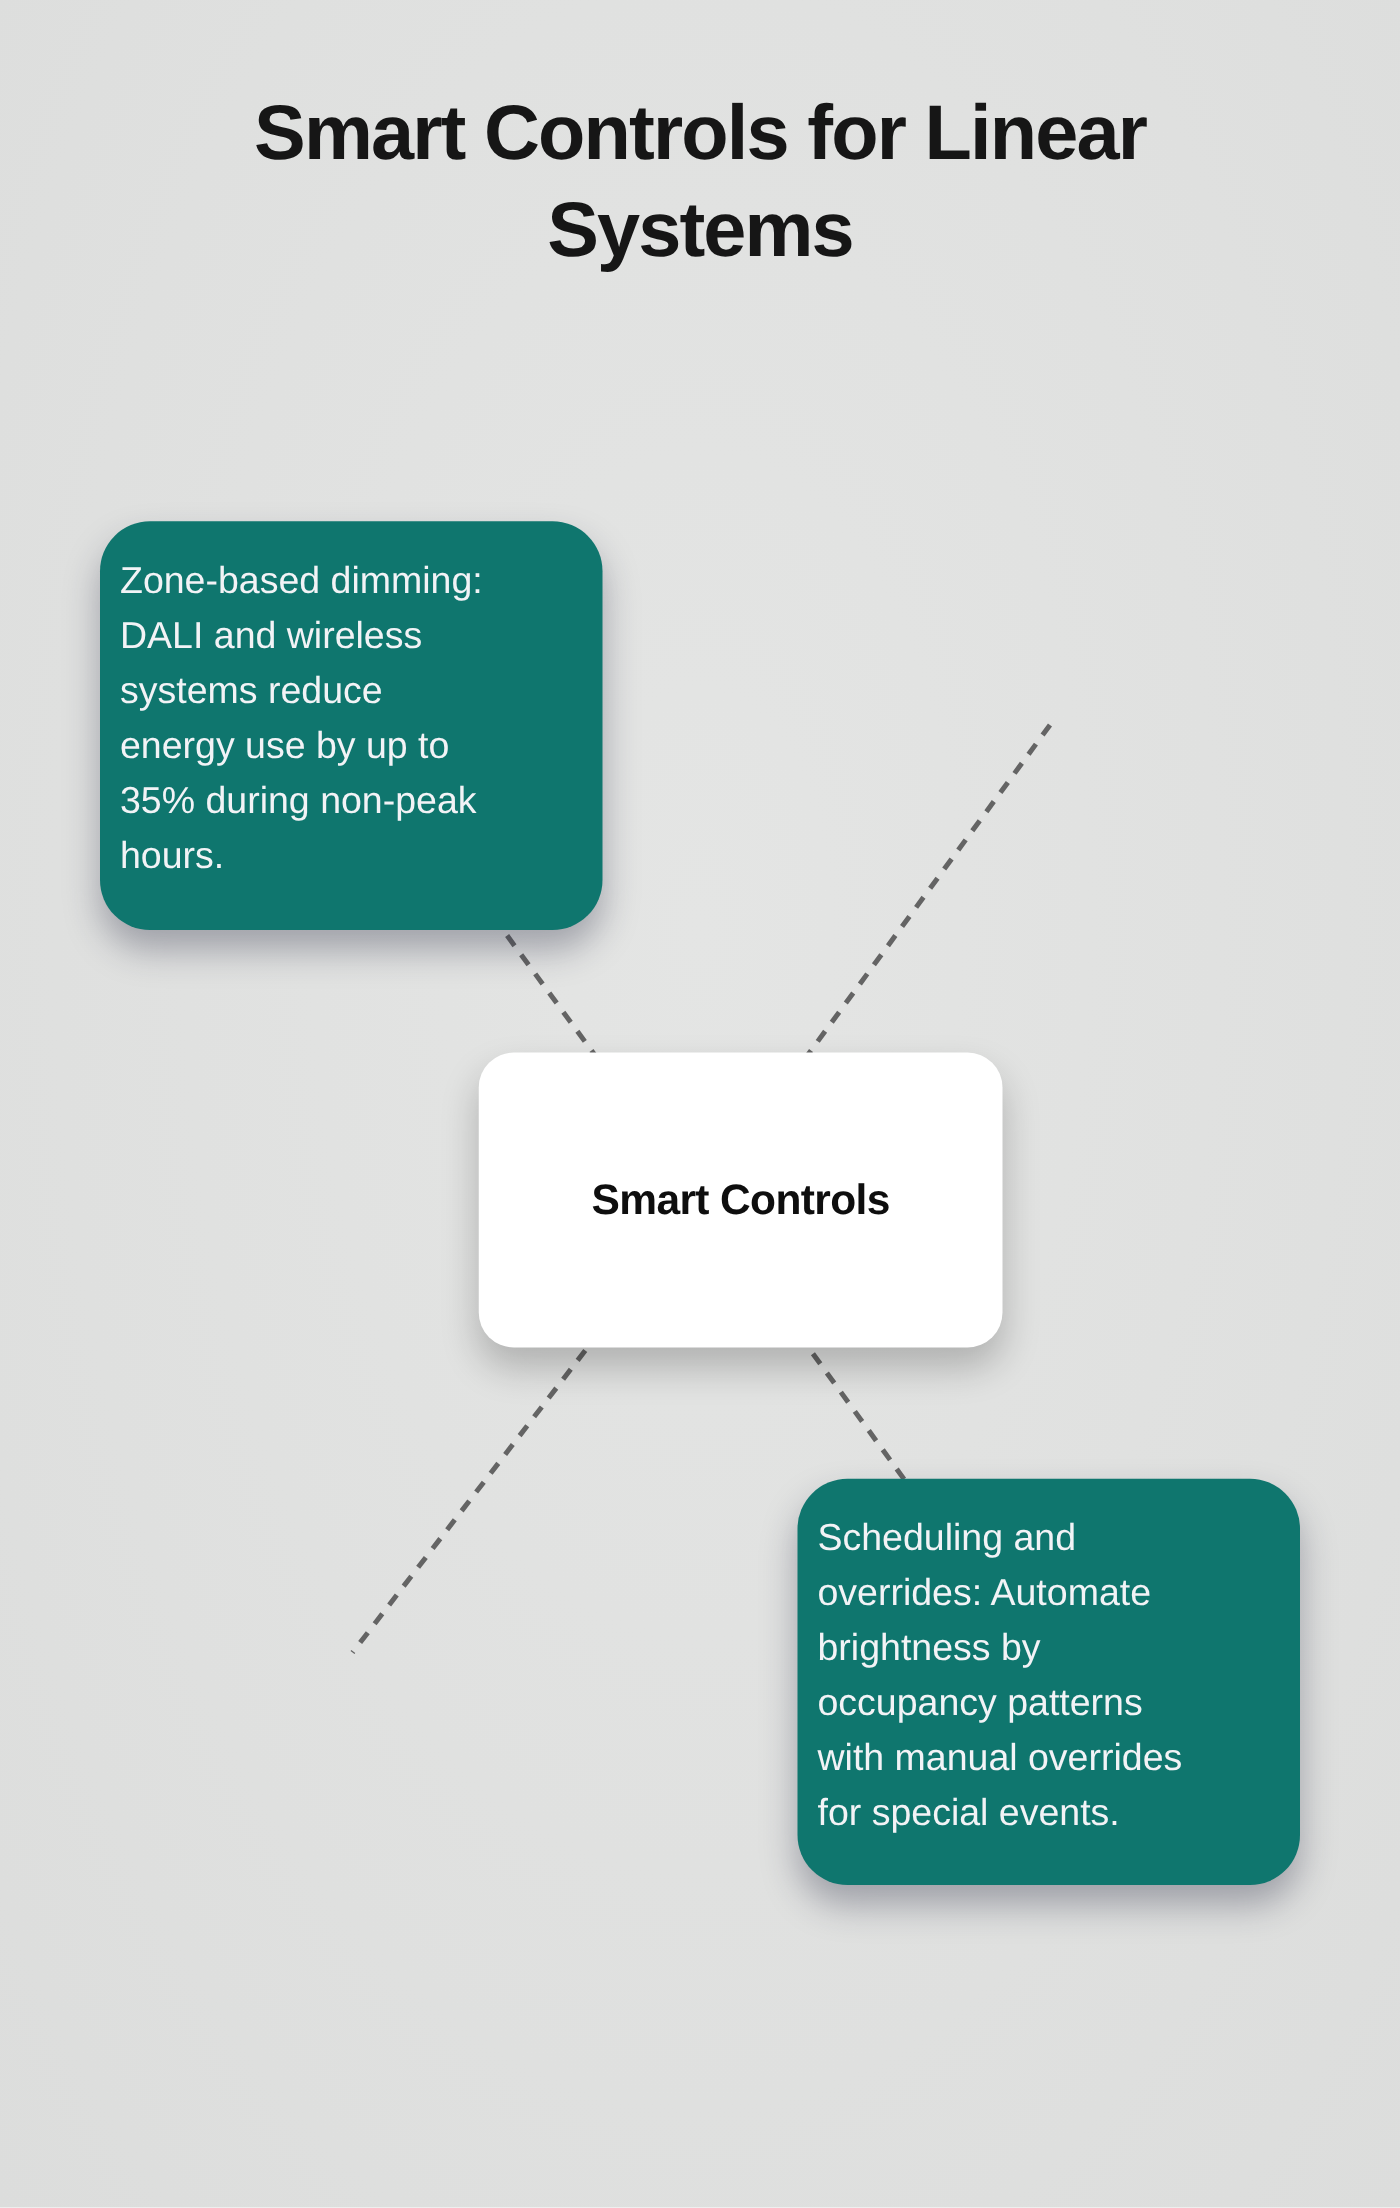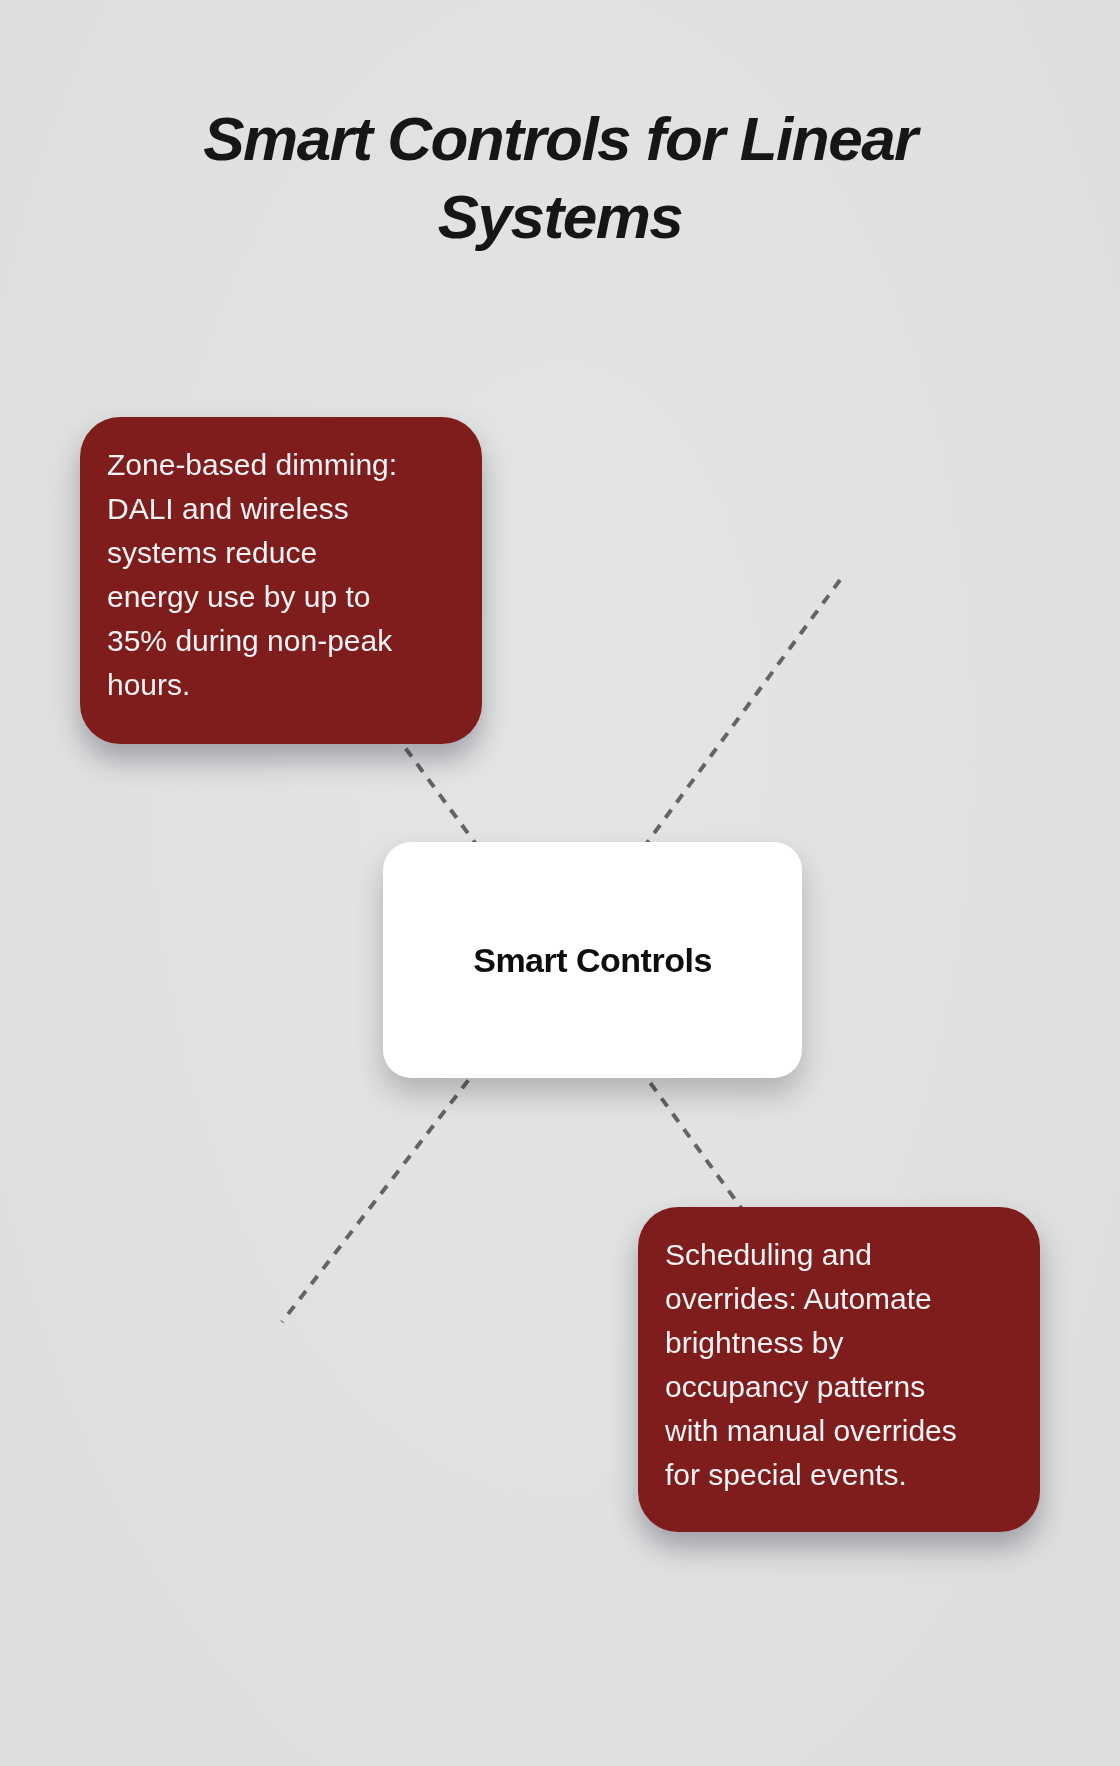--- a/index.html
+++ b/index.html
@@ -13,66 +13,65 @@
     overflow: hidden;
     background: radial-gradient(ellipse at 50% 42%, #e4e5e4 0%, #dfe0df 65%, #dcdddc 100%);
     font-family: "Liberation Sans", sans-serif;
   }
   .canvas {
     position: absolute;
     inset: 0;
   }
   .title {
     position: absolute;
-    top: 100px;
+    top: 68px;
     left: 50%;
     transform: translateX(-50%);
     width: 920px;
     text-align: center;
     font-family: "Liberation Sans", sans-serif;
     font-weight: 800;
     font-size: 62px;
     line-height: 78px;
     letter-spacing: -1.5px;
     color: #161616;
     white-space: pre-line;
-    font-style: italic;
   }
   .connectors {
     position: absolute;
     inset: 0;
     z-index: 1;
   }
   .connector {
     stroke: #646464;
     stroke-width: 4;
     stroke-dasharray: 10 9;
     fill: none;
   }
   .navy-box {
     position: absolute;
     z-index: 2;
     box-sizing: border-box;
-    background: #7f1d1d;
+    background: #0f766e;
     border-radius: 40px;
     box-shadow: 0 16px 28px rgba(40, 42, 66, 0.35);
-    padding: 26px 27px;
+    padding: 26px 16px;
   }
   .navy-box .text {
     font-family: "Liberation Sans", sans-serif;
     font-weight: 400;
     font-size: 30px;
     line-height: 44px;
     color: #f2f3f6;
     white-space: pre-line;
   }
   #box-top-left     { left: 80px;  top: 417px;  width: 402px; height: 327px; }
   #box-top-right    { left: 638px; top: 417px;  width: 402px; height: 327px; }
   #box-bottom-left  { left: 80px;  top: 1183px; width: 402px; height: 279px; }
-  #box-bottom-right { left: 638px; top: 1183px; width: 402px; height: 325px; margin-top: 24px; }
+  #box-bottom-right { left: 638px; top: 1183px; width: 402px; height: 325px; }
   .center-box {
     position: absolute;
     z-index: 3;
     left: 383px;
     top: 842px;
     width: 419px;
     height: 236px;
     background: #ffffff;
     border-radius: 28px;
     box-shadow: 0 16px 30px rgba(0, 0, 0, 0.22);

